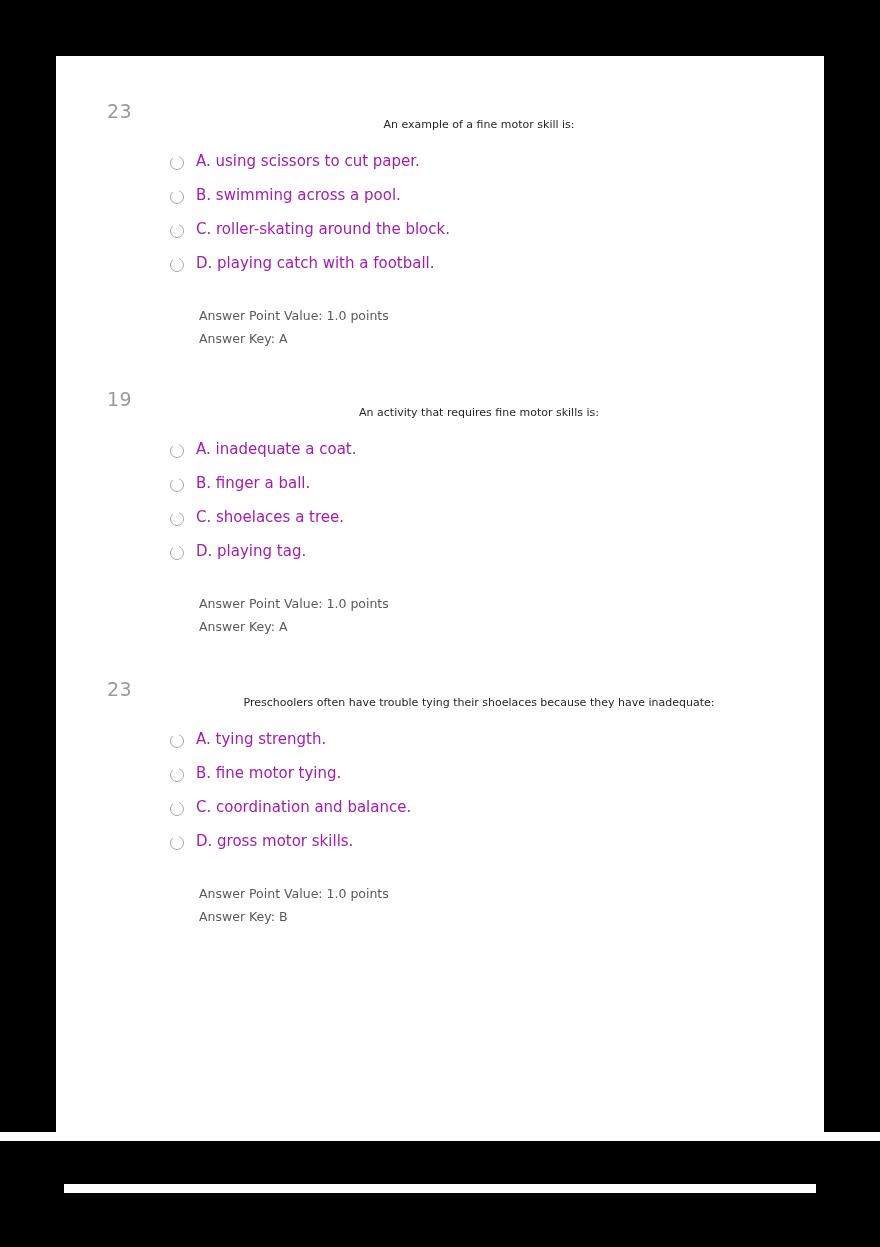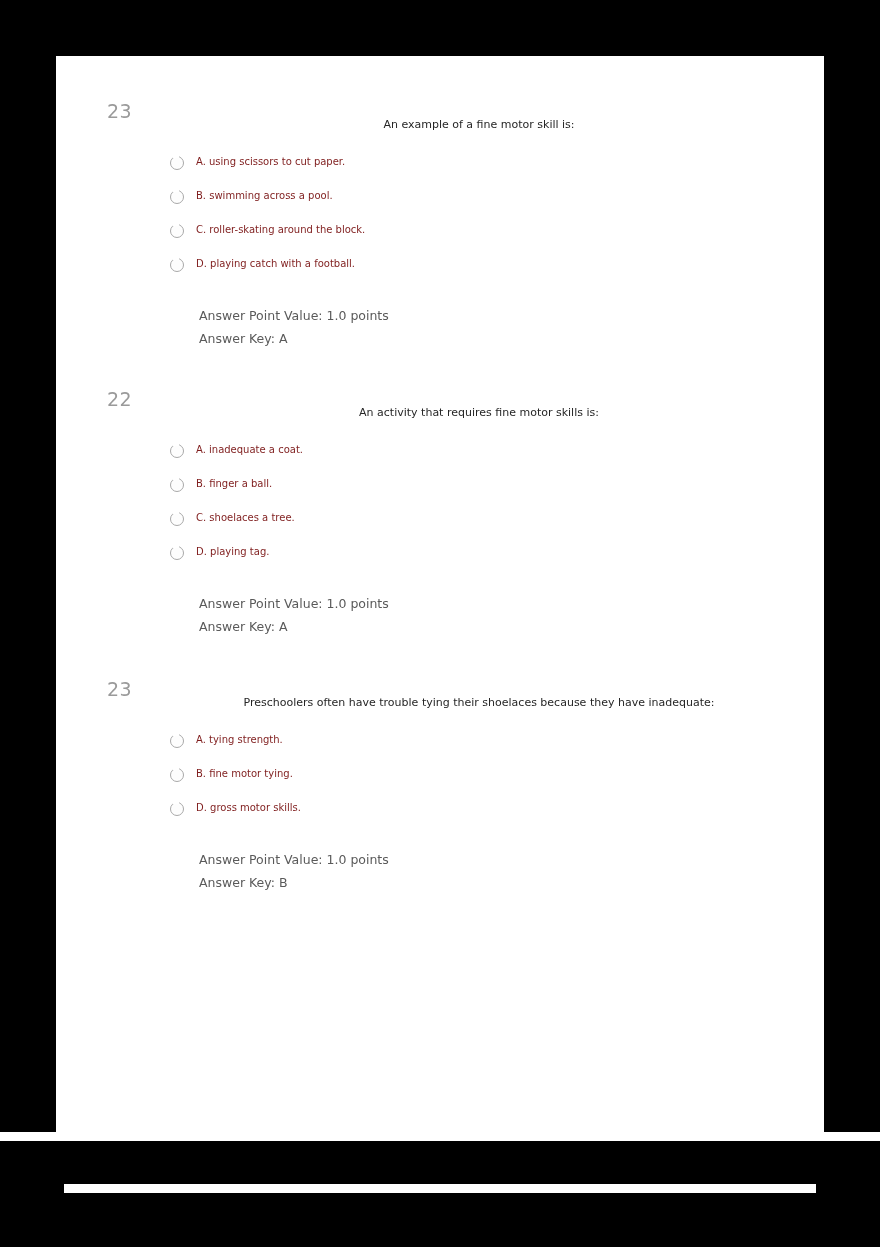--- a/index.html
+++ b/index.html
@@ -115,23 +115,23 @@
     left: 2px;
     top: -1px;
     width: 6px;
     height: 2px;
     background: #ffffff;
   }
 
   .option-label {
     flex: 0 0 auto;
     margin-left: 12px;
-    font-size: 10px;
+    font-size: 15px;
     line-height: 17px;
-    color: #7f1d1d;
+    color: #a21caf;
     white-space: nowrap;
   }
 
   .answer-meta {
     padding-top: 15px;
   }
   .answer-line {
     font-size: 12.5px;
     line-height: 23px;
     color: #5a5a5a;
@@ -166,21 +166,21 @@
               <span class="option-label">D. playing catch with a football.</span>
             </li>
           </ul>
           <div class="answer-meta">
             <div class="answer-line">Answer Point Value: 1.0 points</div>
             <div class="answer-line">Answer Key: A</div>
           </div>
         </div>
       </div>
       <div class="question-block" style="top: 332px;">
-        <div class="q-number">22</div>
+        <div class="q-number">19</div>
         <div class="q-body">
           <p class="q-stem">An activity that requires fine motor skills is:</p>
           <ul class="options">
             <li class="option-row">
               <span class="radio"></span>
               <span class="option-label">A. inadequate a coat.</span>
             </li>
             <li class="option-row">
               <span class="radio"></span>
               <span class="option-label">B. finger a ball.</span>
@@ -208,20 +208,24 @@
             <li class="option-row">
               <span class="radio"></span>
               <span class="option-label">A. tying strength.</span>
             </li>
             <li class="option-row">
               <span class="radio"></span>
               <span class="option-label">B. fine motor tying.</span>
             </li>
             <li class="option-row">
               <span class="radio"></span>
+              <span class="option-label">C. coordination and balance.</span>
+            </li>
+            <li class="option-row">
+              <span class="radio"></span>
               <span class="option-label">D. gross motor skills.</span>
             </li>
           </ul>
           <div class="answer-meta">
             <div class="answer-line">Answer Point Value: 1.0 points</div>
             <div class="answer-line">Answer Key: B</div>
           </div>
         </div>
       </div>
     </div>

